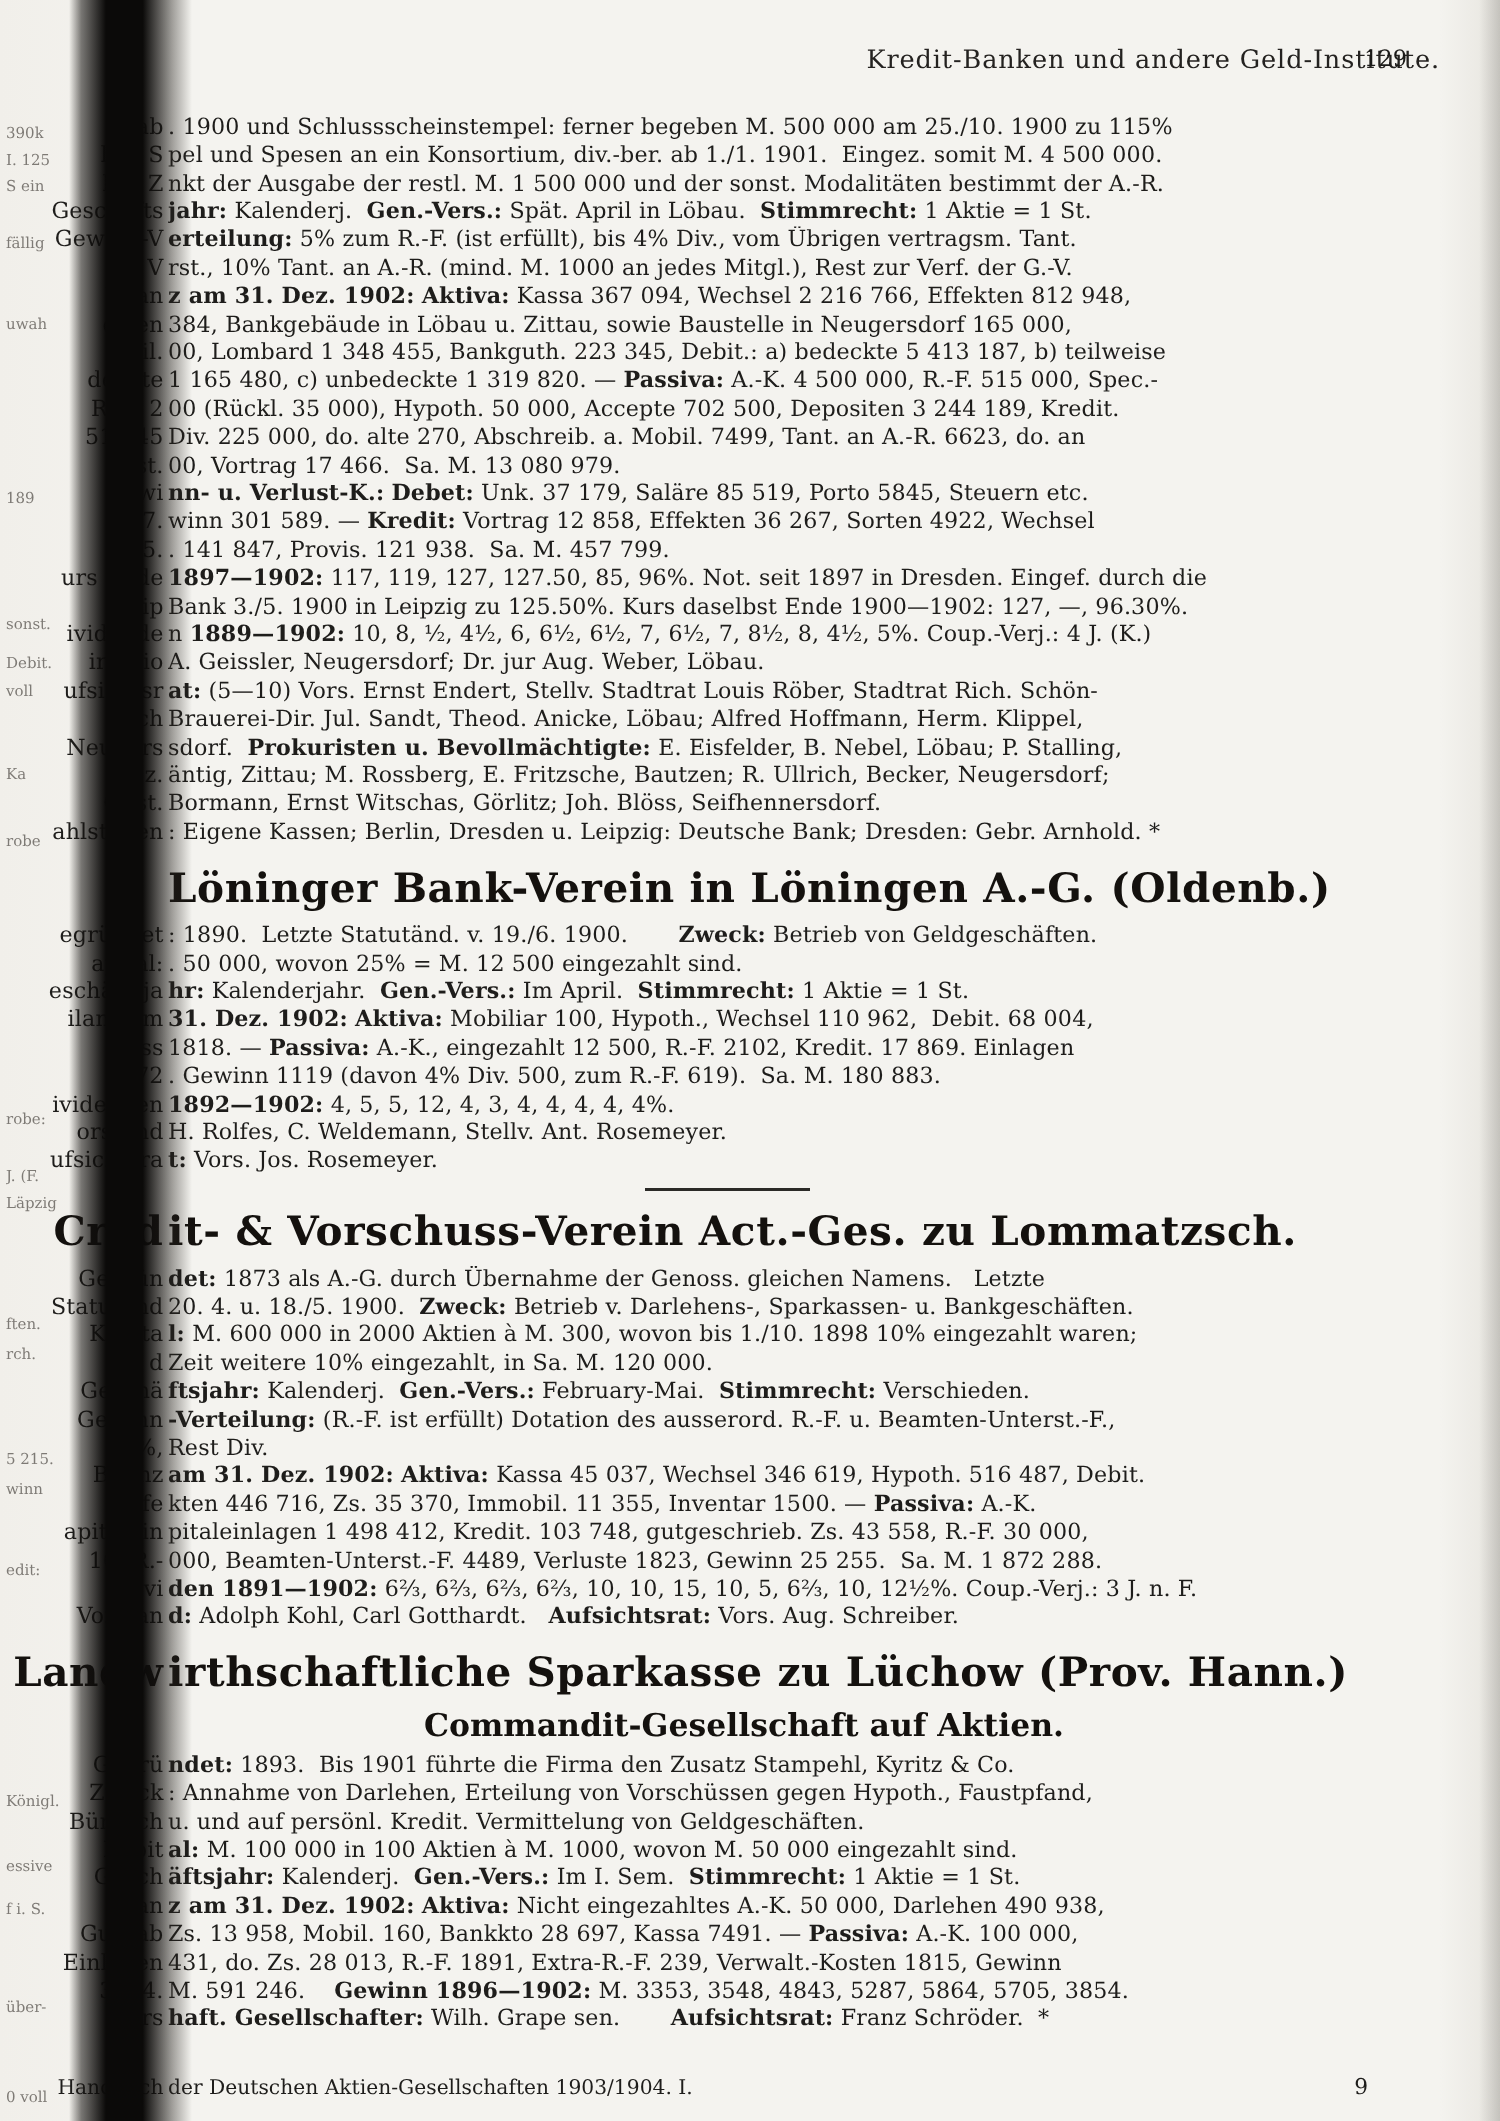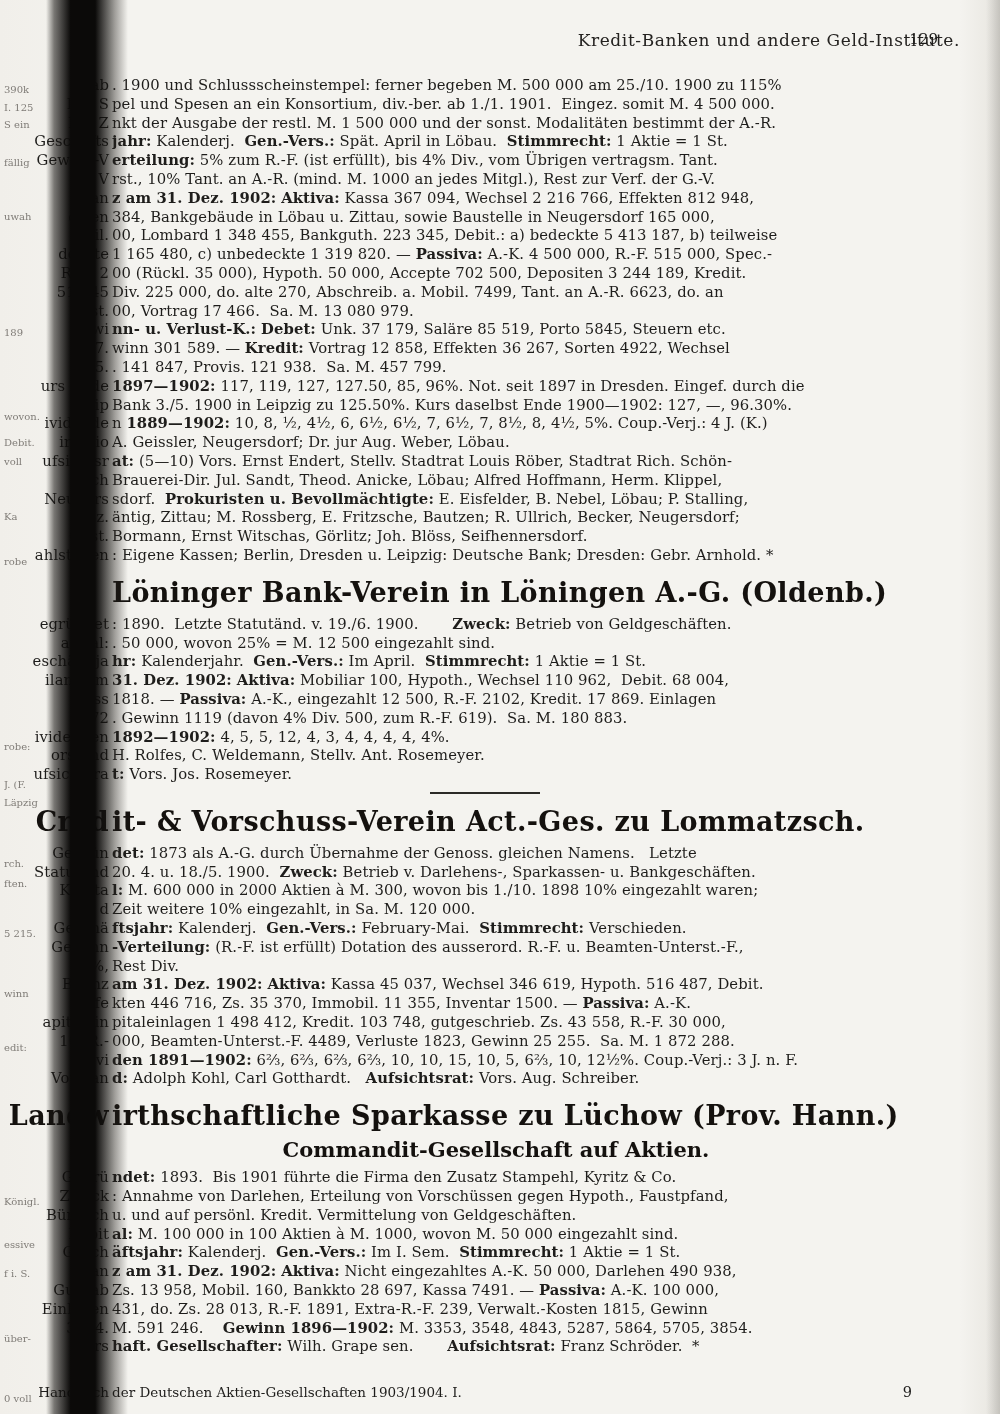--- a/index.html
+++ b/index.html
@@ -32,22 +32,22 @@
     position:absolute;left:4px;max-width:46px;overflow:hidden;white-space:nowrap;
     font-size:10px;color:rgba(48,44,38,0.60);z-index:1;
   }
   .gutter span:nth-child(1){top:84px}   .gutter span:nth-child(2){top:102px}
   .gutter span:nth-child(3){top:119px}  .gutter span:nth-child(4){top:157px}
   .gutter span:nth-child(5){top:211px}  .gutter span:nth-child(6){top:327px}
   .gutter span:nth-child(7){top:411px}  .gutter span:nth-child(8){top:437px}
   .gutter span:nth-child(9){top:456px}  .gutter span:nth-child(10){top:511px}
   .gutter span:nth-child(11){top:556px} .gutter span:nth-child(12){top:741px}
   .gutter span:nth-child(13){top:779px} .gutter span:nth-child(14){top:797px}
-  .gutter span:nth-child(15){top:858px} .gutter span:nth-child(16){top:878px}
-  .gutter span:nth-child(17){top:928px} .gutter span:nth-child(18){top:988px}
+  .gutter span:nth-child(15){top:898px} .gutter span:nth-child(16){top:878px}
+  .gutter span:nth-child(17){top:968px} .gutter span:nth-child(18){top:988px}
   .gutter span:nth-child(19){top:1042px}.gutter span:nth-child(20){top:1196px}
   .gutter span:nth-child(21){top:1268px}.gutter span:nth-child(22){top:1239px}
   .gutter span:nth-child(23){top:1333px}.gutter span:nth-child(24){top:1393px}
 
   .header{position:absolute;top:30px;left:0;right:0;z-index:2;}
   .running-title{
     display:block;text-align:right;padding-right:40px;
     font-size:17px;letter-spacing:0.6px;color:#242220;
   }
   .page-number{
@@ -95,21 +95,21 @@
 
 <div class="page">
 
   <div class="gutter">
       <span>390k</span>
       <span>I. 125</span>
       <span>S ein</span>
       <span>fällig</span>
       <span>uwah</span>
       <span>189</span>
-      <span>wovon.</span>
+      <span>sonst.</span>
       <span>Debit.</span>
       <span>voll</span>
       <span>Ka</span>
       <span>robe</span>
       <span>robe:</span>
       <span>J. (F.</span>
       <span>Läpzig</span>
       <span>rch.</span>
       <span>ften.</span>
       <span>5 215.</span>

